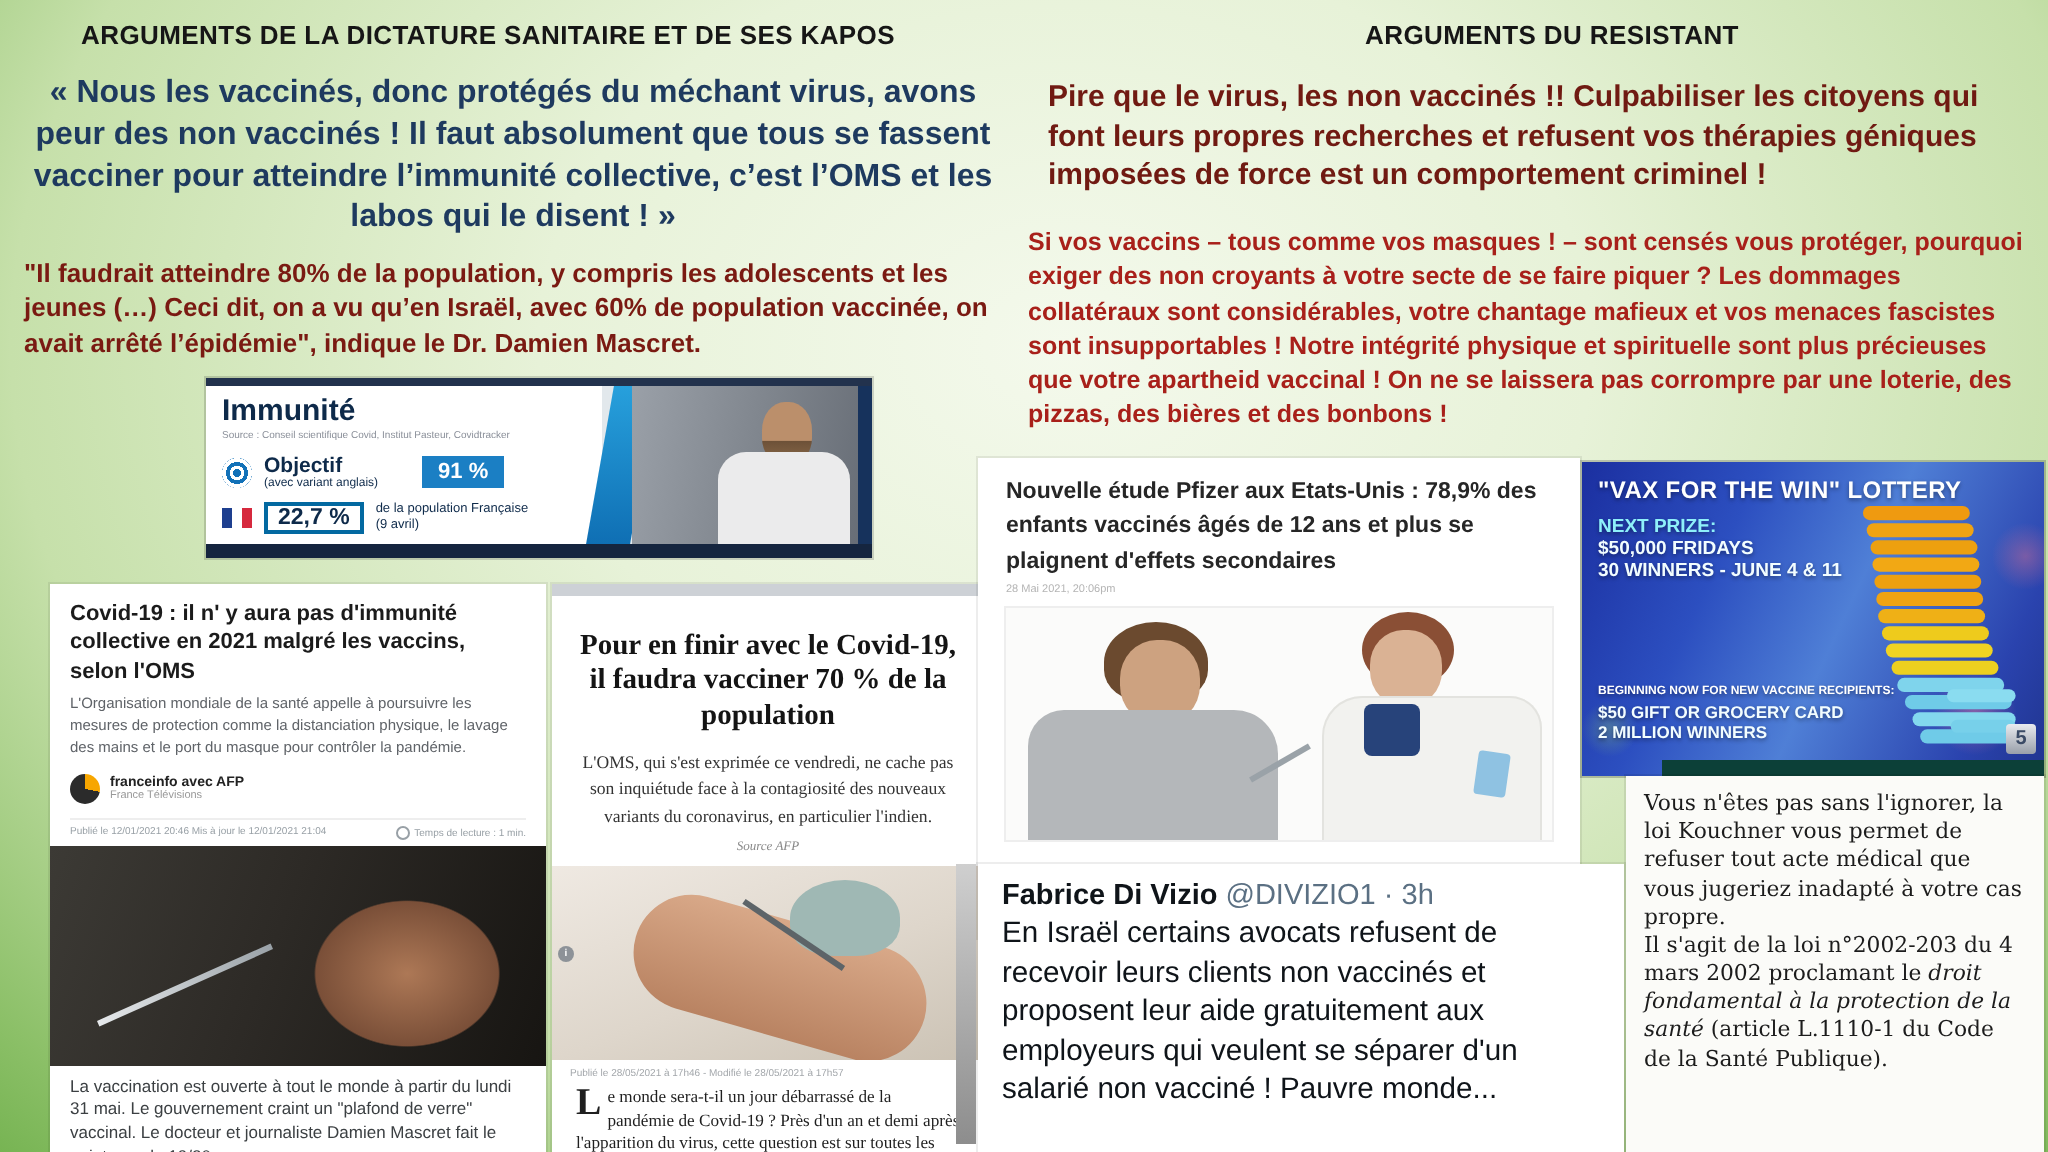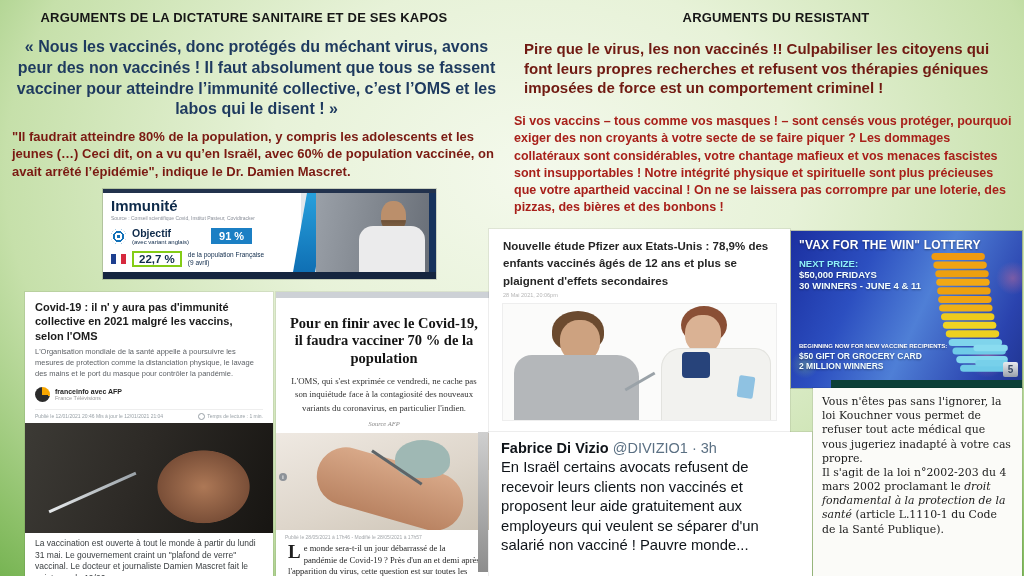--- a/index.html
+++ b/index.html
@@ -28,21 +28,21 @@
   .tv-panel{left:0;top:4px;bottom:7px;width:198px;background:#fff;padding:4px 8px;box-sizing:border-box;}
   .tv-title{font-weight:700;font-size:15px;color:#0e2a4a;}
   .tv-source{font-size:5px;color:#8a8f99;margin-top:1px;}
   .tv-row{display:flex;align-items:center;gap:6px;margin-top:6px;}
   .target-icon{width:15px;height:15px;border-radius:50%;flex:0 0 auto;
     background:radial-gradient(circle,#1271b8 0 18%,#fff 18% 34%,#1271b8 34% 52%,#fff 52% 70%,#1271b8 70% 100%);}
   .tv-obj-label{font-weight:700;font-size:10.5px;color:#0e2a4a;display:block;}
   .tv-obj-sub{font-size:6px;color:#0e2a4a;display:block;}
   .tv-obj-value{margin-left:16px;background:#1b7fc4;color:#fff;font-weight:700;font-size:11px;padding:2px 8px;}
   .flag-icon{width:15px;height:10px;flex:0 0 auto;background:linear-gradient(90deg,#1e3f8f 0 33%,#fff 33% 66%,#d6293e 66% 100%);}
-  .tv-cur-value{border:2px solid #84cc16;background:#fff;color:#0e2a4a;font-weight:700;font-size:11.5px;padding:0 5px;}
+  .tv-cur-value{border:2px solid #0369a1;background:#fff;color:#0e2a4a;font-weight:700;font-size:11.5px;padding:0 5px;}
   .tv-cur-label{font-size:6.5px;line-height:1.25;color:#0e2a4a;width:78px;}
   .tv-stripe{left:197px;top:4px;bottom:7px;width:22px;background:linear-gradient(#27a0dc,#0f6fb4);transform:skewX(-10deg);}
   .tv-photo{left:213px;right:0;top:4px;bottom:7px;background:linear-gradient(100deg,#9aa0a8 0%,#80868e 50%,#656b74 100%);overflow:hidden;}
   .man-head{left:54%;top:10%;width:25px;height:31px;border-radius:46% 46% 42% 42%;
     background:linear-gradient(#bb8f6b 62%,#6d5138 63%,#8a6a4a 100%);}
   .man-body{left:36%;top:42%;width:66px;height:60%;border-radius:14px 14px 0 0;background:#ebebec;}
   .tv-rightbar{right:0;top:0;bottom:0;width:7px;background:#16325c;}
 
   
   .a1{left:25px;top:292px;width:248px;height:284px;overflow:hidden;}

